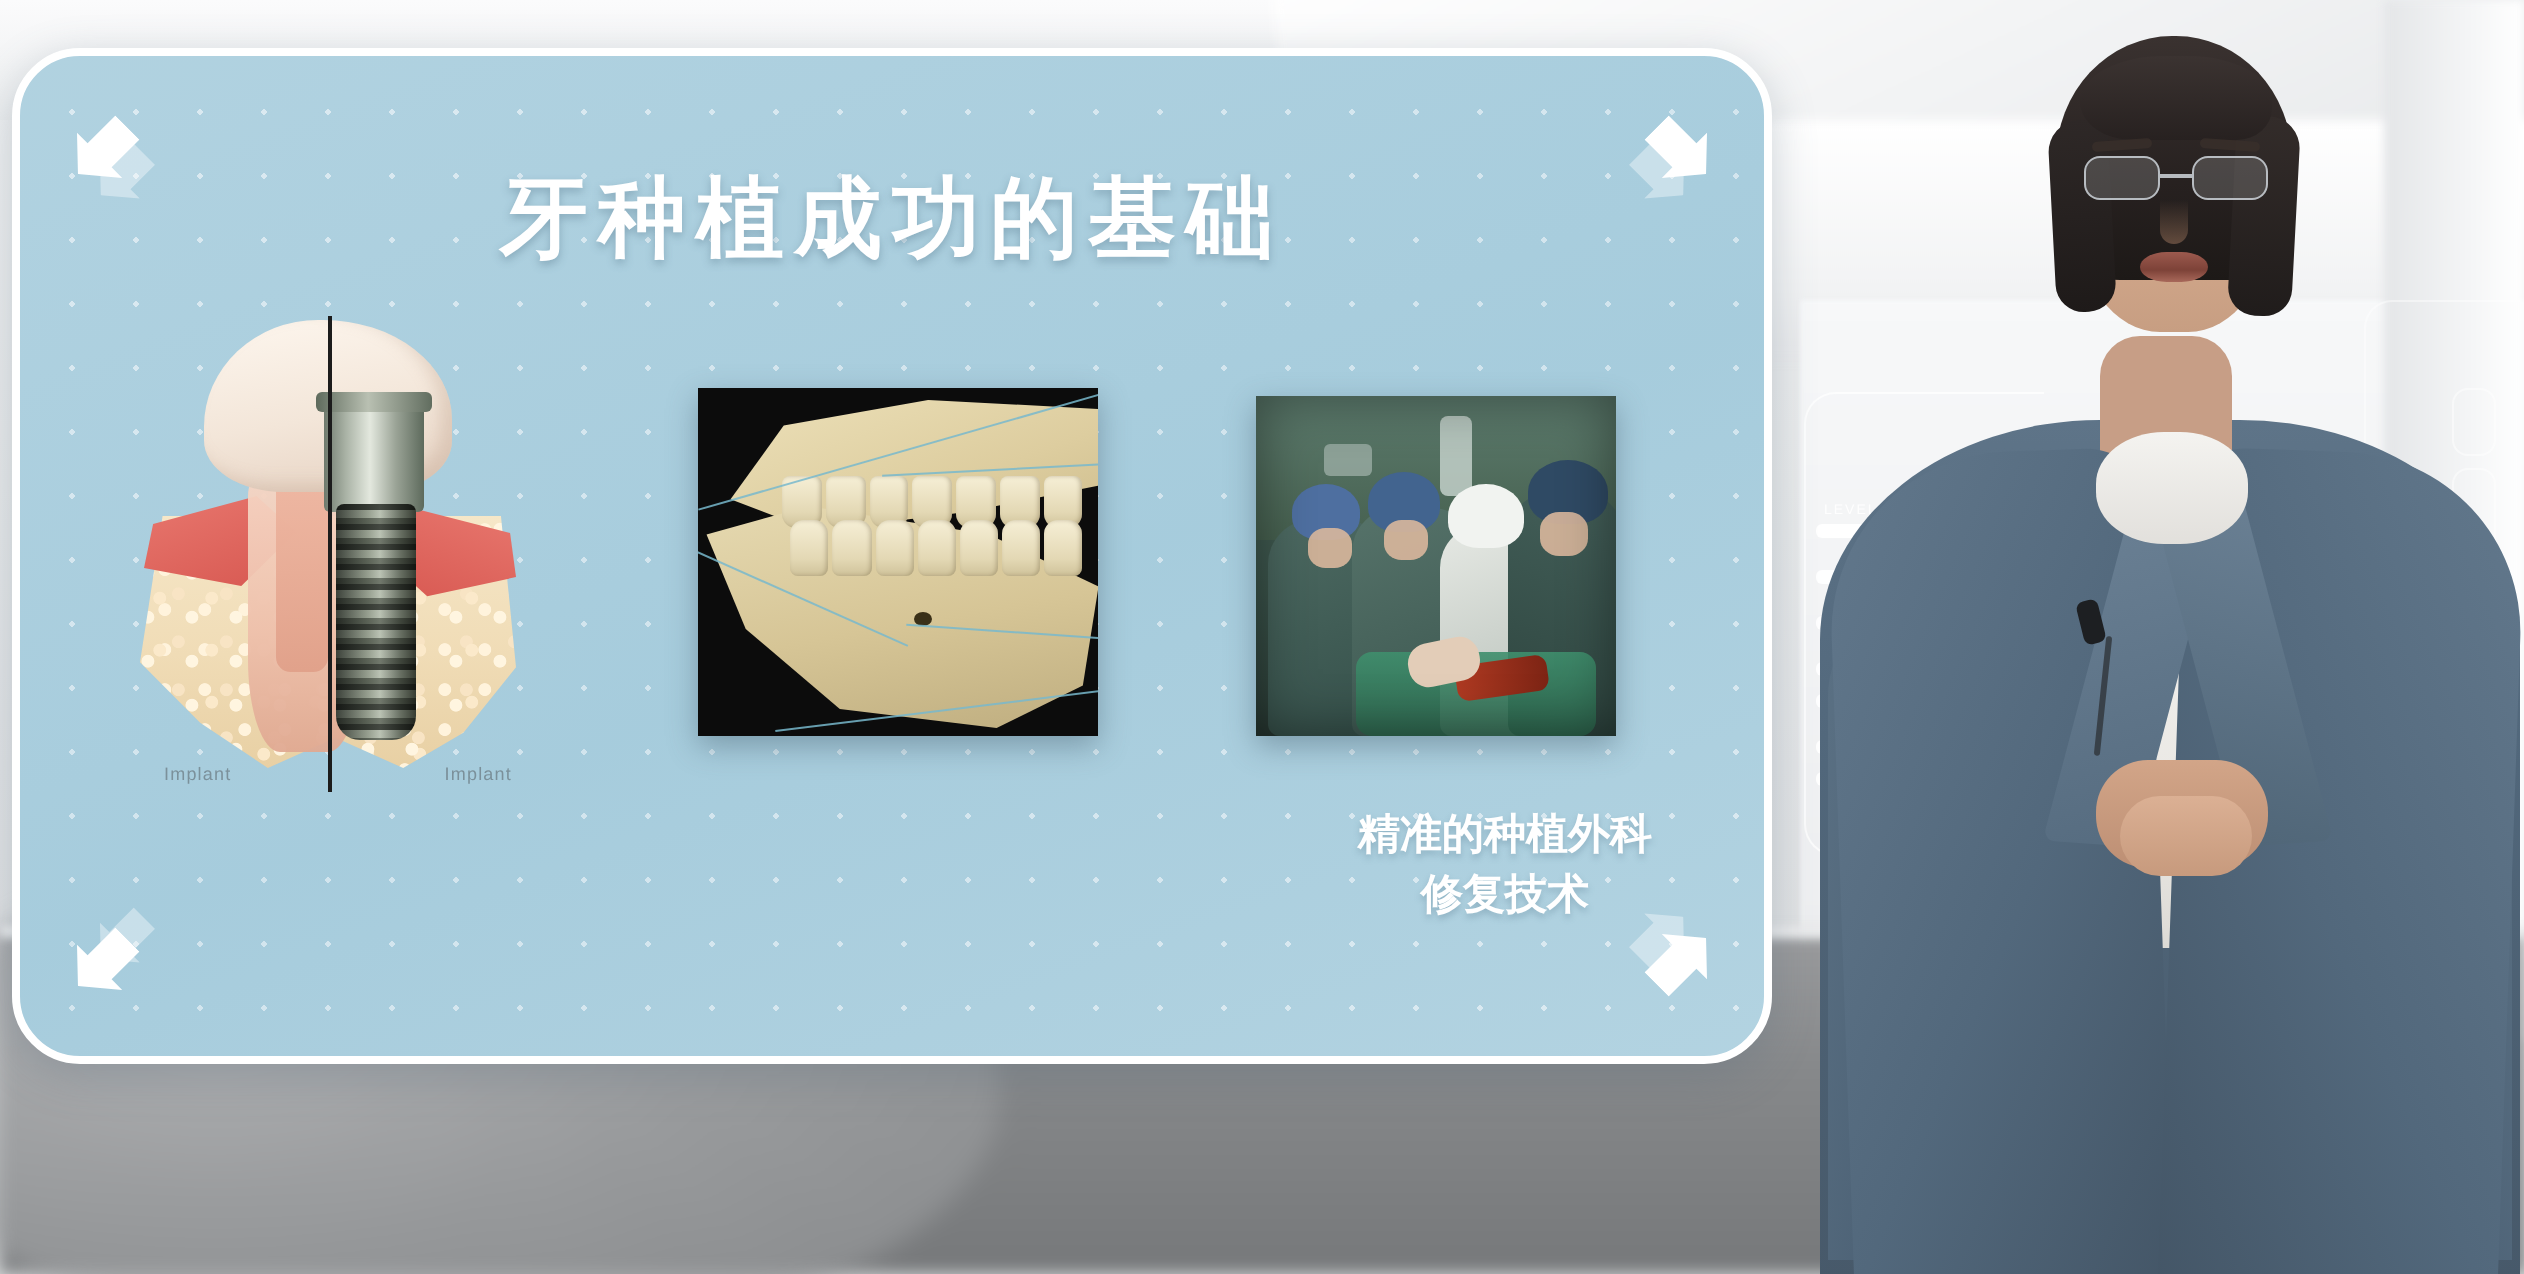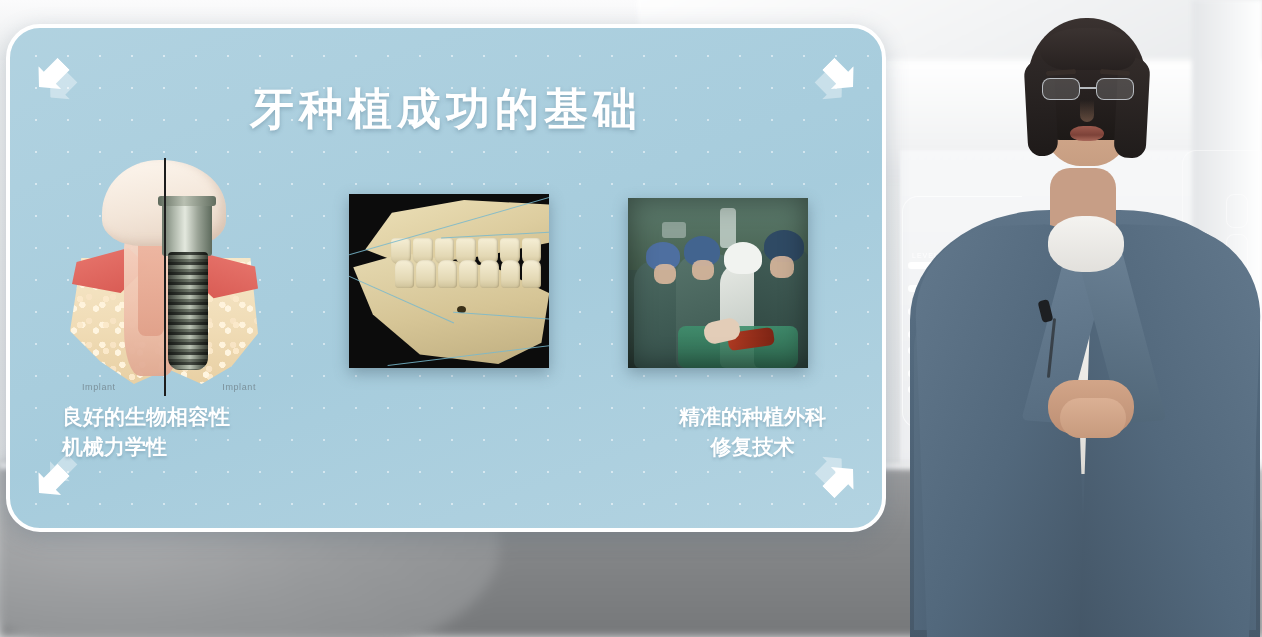--- a/index.html
+++ b/index.html
@@ -610,22 +610,20 @@
         <div class="imp-root"></div>
         <div class="imp-pulp"></div>
         <div class="imp-crown"></div>
         <div class="imp-abutment"></div>
         <div class="imp-abut-cap"></div>
         <div class="imp-screw"></div>
         <div class="imp-divider"></div>
         <div class="imp-lbl left">Implant</div>
         <div class="imp-lbl right">Implant</div>
       </div>
-      <div class="cap">良好的生物相容性
-机械力学性</div>
     </div>
 
     <div class="col col-2">
       <div id="fig-jaw">
         <div class="jaw-maxilla"></div>
         <div class="jaw-mandible"></div>
         <div class="jaw-teeth-u">
           <div class="tooth"></div>
           <div class="tooth"></div>
           <div class="tooth"></div>

